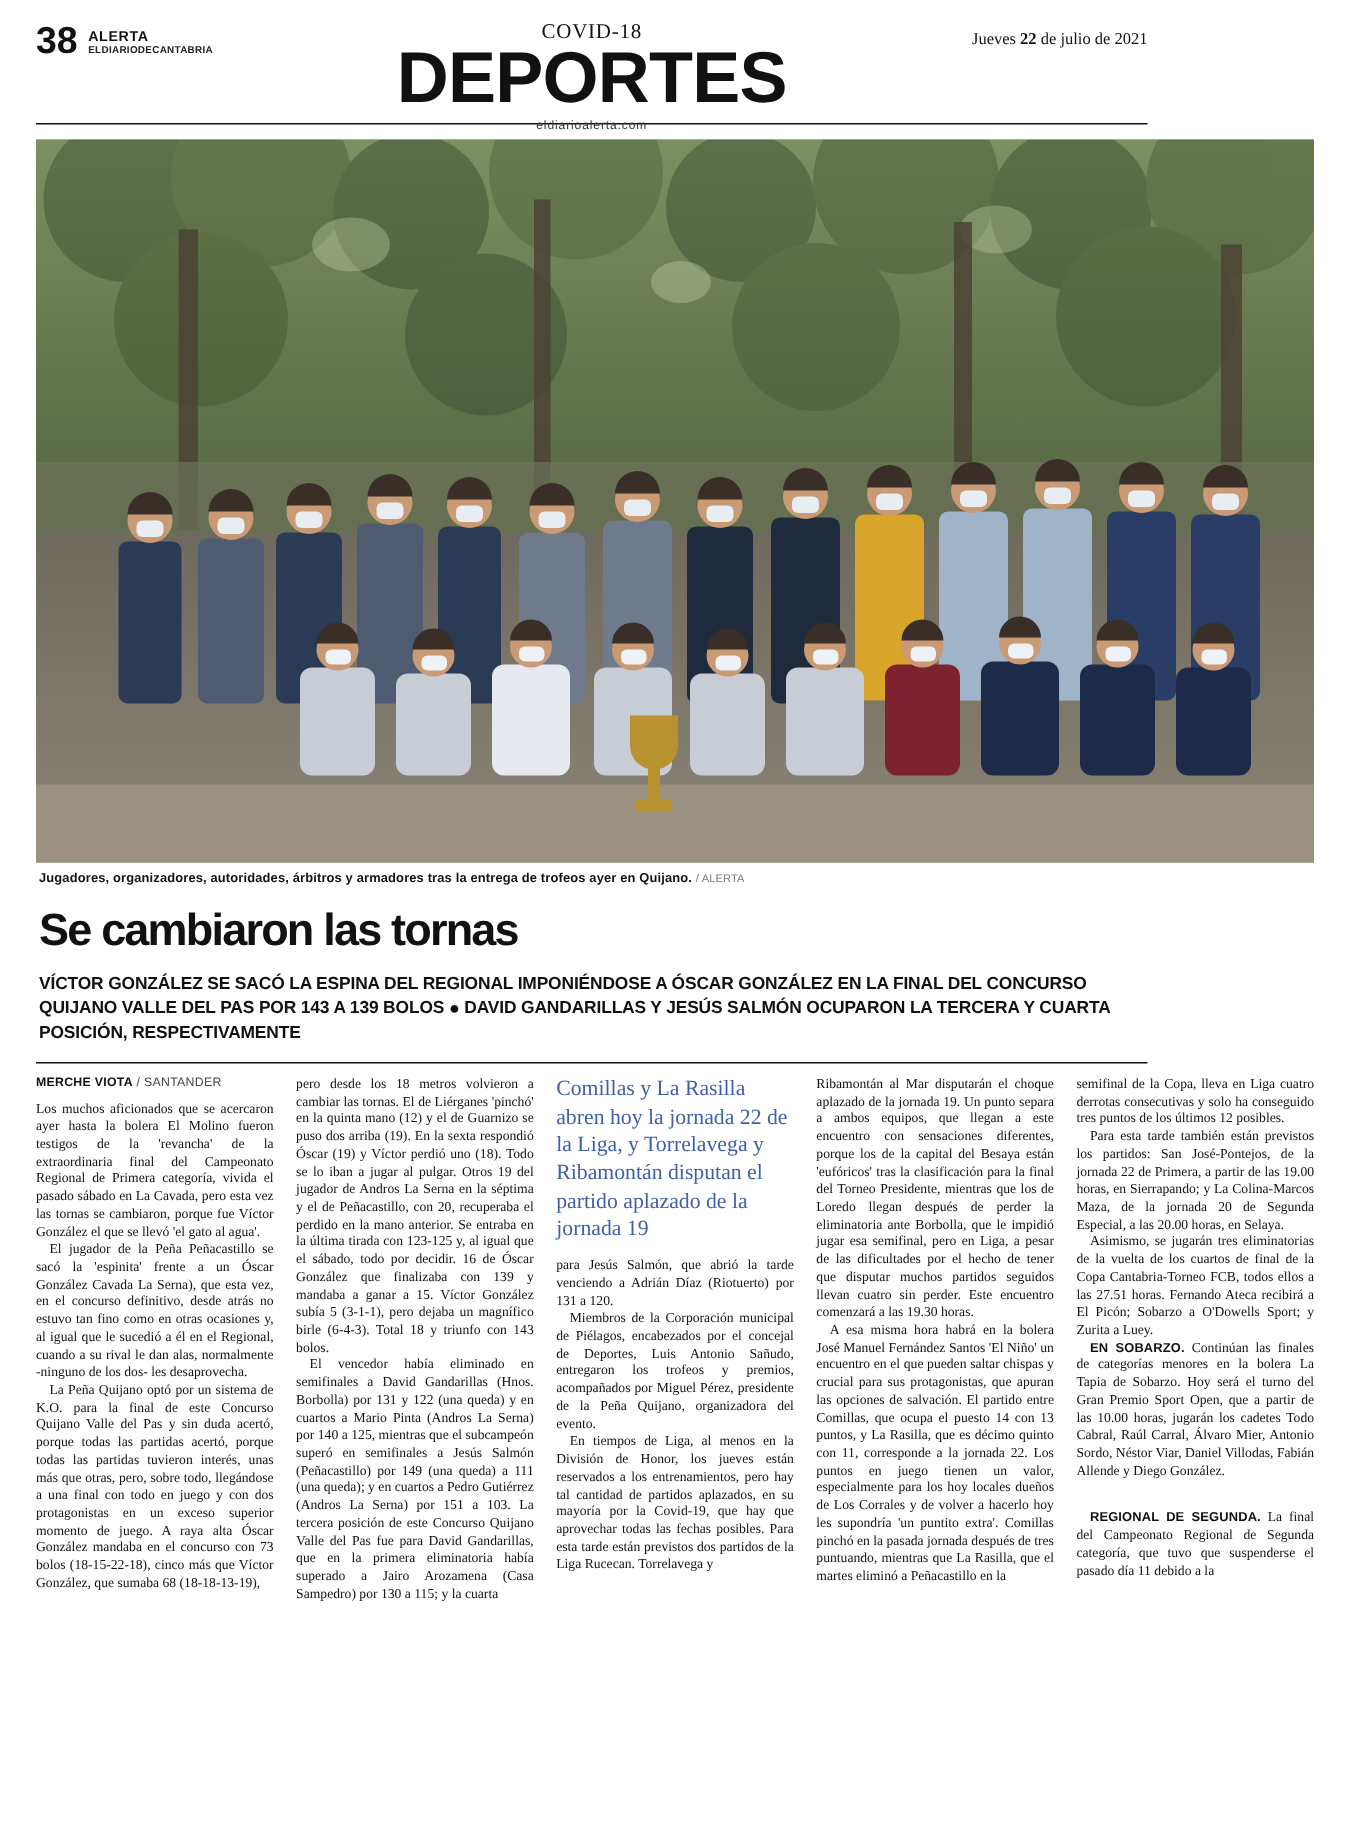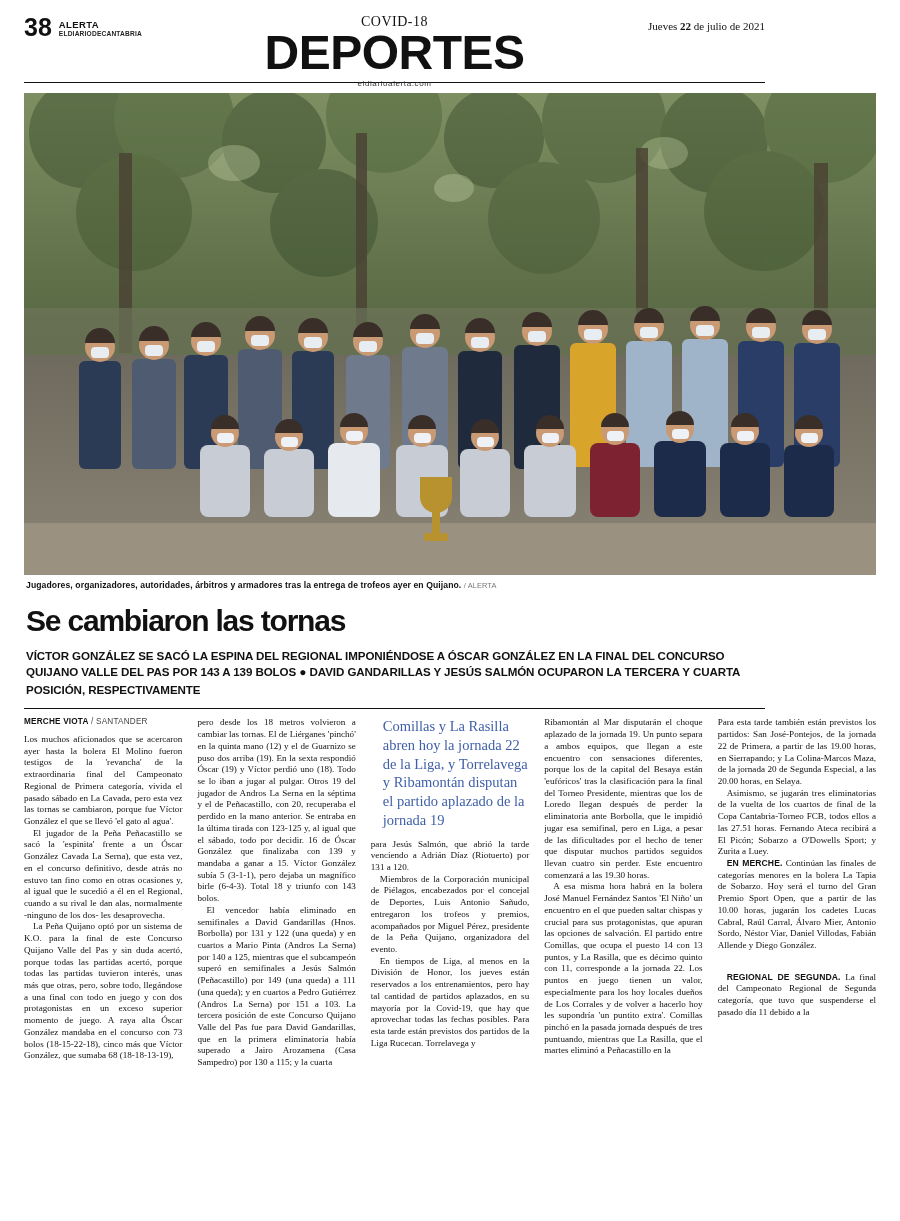--- a/index.html
+++ b/index.html
@@ -178,21 +178,21 @@
   .byline .city { font-weight: normal; color: #444; }
   .byline .dash { color: #444; font-weight: normal; }
   .col p { margin: 0; text-indent: 0; }
   .col p + p { text-indent: 9px; margin-top: 0; }
 
   .pull {
     font-family: "Liberation Serif", serif;
     font-size: 14.5px;
     line-height: 1.29;
     color: #3f5fa8;
-    margin: 0 0 9px 12px;
+    margin: 0 0 9px 0;
     text-align: left;
   }
 
   .lead-bold {
     font-family: "Liberation Sans", sans-serif;
     font-weight: bold;
     font-size: 8.6px;
     letter-spacing: 0.1px;
   }
 </style>
@@ -458,24 +458,25 @@
       <p>Miembros de la Corporación municipal de Piélagos, encabezados por el concejal de Deportes, Luis Antonio Sañudo, entregaron los trofeos y premios, acompañados por Miguel Pérez, presidente de la Peña Quijano, organizadora del evento.</p>
       <p>En tiempos de Liga, al menos en la División de Honor, los jueves están reservados a los entrenamientos, pero hay tal cantidad de partidos aplazados, en su mayoría por la Covid-19, que hay que aprovechar todas las fechas posibles. Para esta tarde están previstos dos partidos de la Liga Rucecan. Torrelavega y</p>
     </div>
 
     <div class="col">
       <p>Ribamontán al Mar disputarán el choque aplazado de la jornada 19. Un punto separa a ambos equipos, que llegan a este encuentro con sensaciones diferentes, porque los de la capital del Besaya están 'eufóricos' tras la clasificación para la final del Torneo Presidente, mientras que los de Loredo llegan después de perder la eliminatoria ante Borbolla, que le impidió jugar esa semifinal, pero en Liga, a pesar de las dificultades por el hecho de tener que disputar muchos partidos seguidos llevan cuatro sin perder. Este encuentro comenzará a las 19.30 horas.</p>
       <p>A esa misma hora habrá en la bolera José Manuel Fernández Santos 'El Niño' un encuentro en el que pueden saltar chispas y crucial para sus protagonistas, que apuran las opciones de salvación. El partido entre Comillas, que ocupa el puesto 14 con 13 puntos, y La Rasilla, que es décimo quinto con 11, corresponde a la jornada 22. Los puntos en juego tienen un valor, especialmente para los hoy locales dueños de Los Corrales y de volver a hacerlo hoy les supondría 'un puntito extra'. Comillas pinchó en la pasada jornada después de tres puntuando, mientras que La Rasilla, que el martes eliminó a Peñacastillo en la</p>
     </div>
 
     <div class="col">
+      <p>semifinal de la Copa, lleva en Liga cuatro derrotas consecutivas y solo ha conseguido tres puntos de los últimos 12 posibles.</p>
       <p>Para esta tarde también están previstos los partidos: San José-Pontejos, de la jornada 22 de Primera, a partir de las 19.00 horas, en Sierrapando; y La Colina-Marcos Maza, de la jornada 20 de Segunda Especial, a las 20.00 horas, en Selaya.</p>
       <p>Asimismo, se jugarán tres eliminatorias de la vuelta de los cuartos de final de la Copa Cantabria-Torneo FCB, todos ellos a las 27.51 horas. Fernando Ateca recibirá a El Picón; Sobarzo a O'Dowells Sport; y Zurita a Luey.</p>
       <p style="text-indent:9px;">
-        <span class="lead-bold">EN MERCHE.</span><span> Continúan las finales de categorías menores en la bolera La Tapia de Sobarzo. Hoy será el turno del Gran Premio Sport Open, que a partir de las 10.00 horas, jugarán los cadetes Lucas Cabral, Raúl Carral, Álvaro Mier, Antonio Sordo, Néstor Viar, Daniel Villodas, Fabián Allende y Diego González.</span>
+        <span class="lead-bold">EN SOBARZO.</span><span> Continúan las finales de categorías menores en la bolera La Tapia de Sobarzo. Hoy será el turno del Gran Premio Sport Open, que a partir de las 10.00 horas, jugarán los cadetes Todo Cabral, Raúl Carral, Álvaro Mier, Antonio Sordo, Néstor Viar, Daniel Villodas, Fabián Allende y Diego González.</span>
       </p>
       <p style="text-indent:9px;margin-top:20px;">
         <span class="lead-bold">REGIONAL DE SEGUNDA.</span><span> La final del Campeonato Regional de Segunda categoría, que tuvo que suspenderse el pasado día 11 debido a la</span>
       </p>
     </div>
 
   </div>
 </div>
 
 </body></html>

